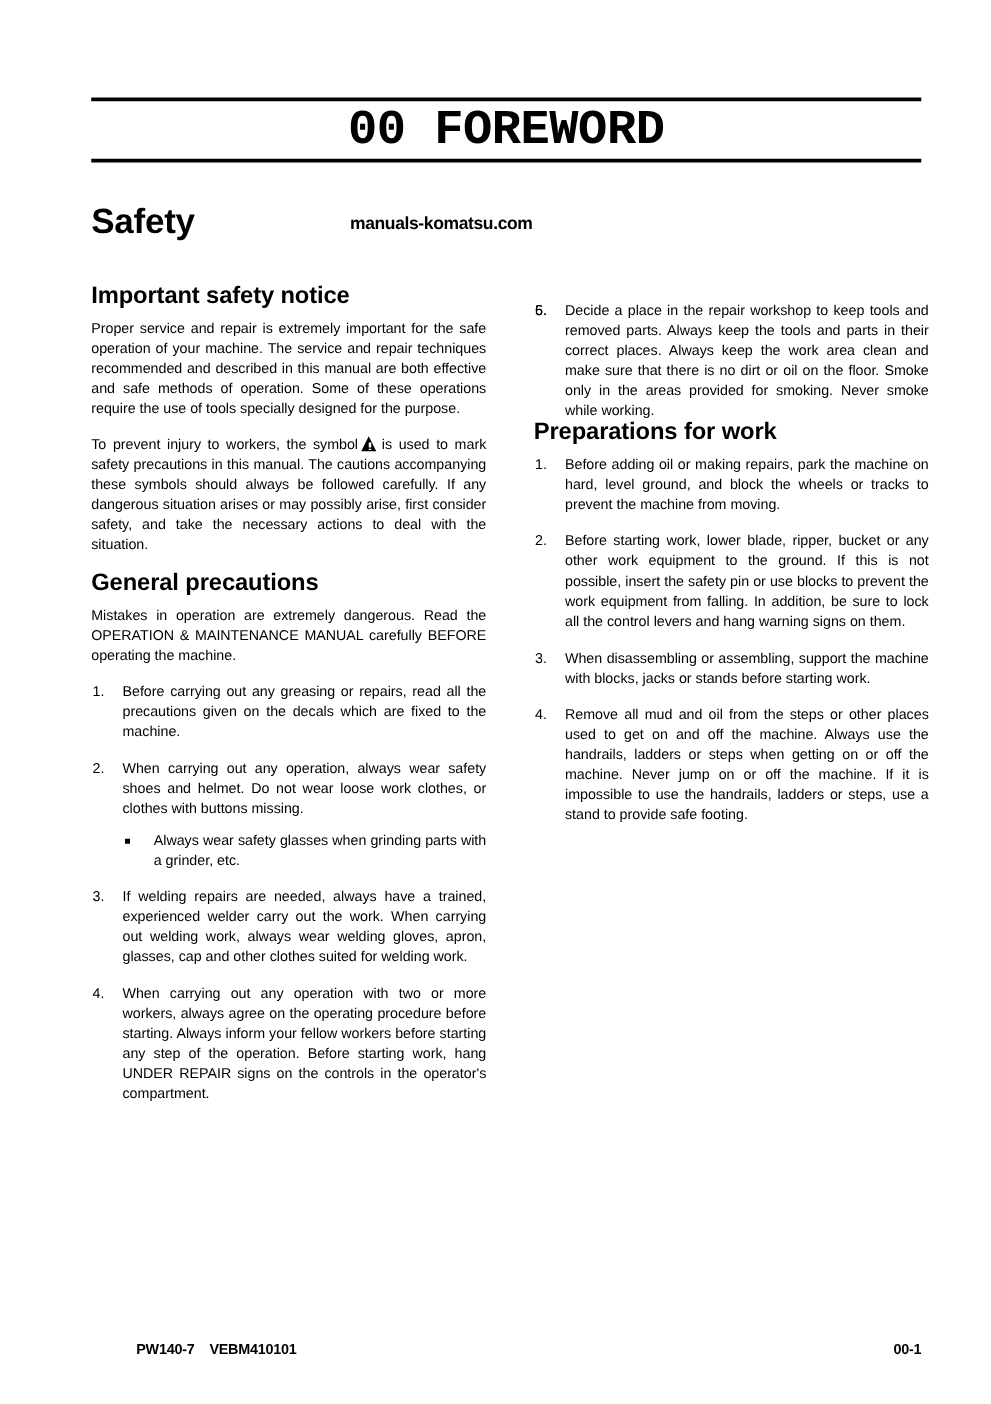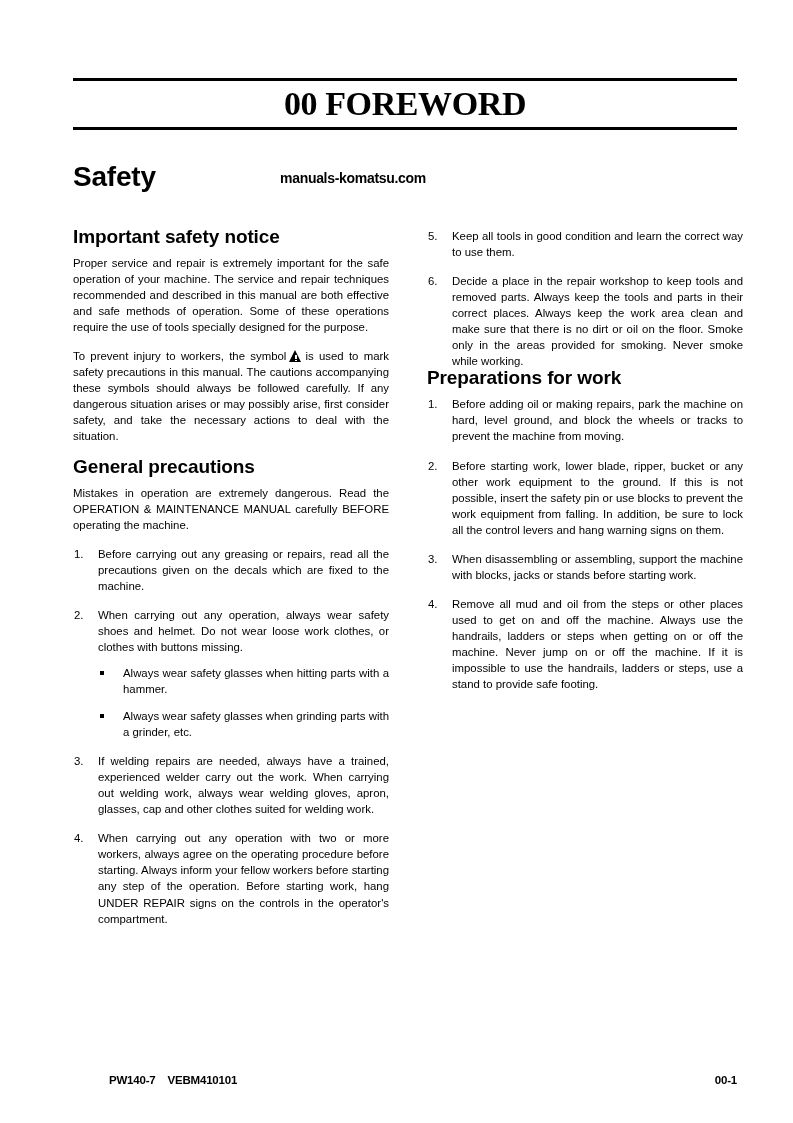--- a/index.html
+++ b/index.html
@@ -30,26 +30,26 @@
     top: 78px;
     width: 664px;
   }
   .rule {
     height: 3px;
     background: #000;
     width: 100%;
   }
   .doc-title {
     text-align: center;
-    font-size: 34px;
+    font-size: 39px;
     font-weight: bold;
     letter-spacing: -0.4px;
     line-height: 44px;
     margin: 1px 0 0 0;
-    font-family: Liberation Serif, serif;
+    font-family: Liberation Mono, monospace;
   }
   .rule-bottom {
     margin-top: 1px;
   }
 
   
   .title-row {
     position: absolute;
     left: 73px;
     top: 164px;
@@ -250,24 +250,20 @@
       <li>
         <span class="num">1.</span>
         <span>Before carrying out any greasing or repairs, read all the precautions given on the decals which are fixed to the machine.</span>
       </li>
       <li>
         <span class="num">2.</span>
         <span>When carrying out any operation, always wear safety shoes and helmet. Do not wear loose work clothes, or clothes with buttons missing.</span>
         <ul class="bullets">
           <li>
             <span class="sq"></span>
-            <span>Always wear safety glasses when hitting parts with a hammer.</span>
-          </li>
-          <li>
-            <span class="sq"></span>
             <span>Always wear safety glasses when grinding parts with a grinder, etc.</span>
           </li>
         </ul>
       </li>
       <li>
         <span class="num">3.</span>
         <span>If welding repairs are needed, always have a trained, experienced welder carry out the work. When carrying out welding work, always wear welding gloves, apron, glasses, cap and other clothes suited for welding work.</span>
       </li>
       <li>
         <span class="num">4.</span>
@@ -275,21 +271,20 @@
       </li>
     </ol>
 
   </div>
 
   <div class="col col-right">
 
     <ol class="numlist">
       <li>
         <span class="num">5.</span>
-        <span>Keep all tools in good condition and learn the correct way to use them.</span>
       </li>
       <li>
         <span class="num">6.</span>
         <span>Decide a place in the repair workshop to keep tools and removed parts. Always keep the tools and parts in their correct places. Always keep the work area clean and make sure that there is no dirt or oil on the floor. Smoke only in the areas provided for smoking. Never smoke while working.</span>
       </li>
     </ol>
 
     <h2 class="section section-spaced">Preparations for work</h2>
 
     <ol class="numlist">

